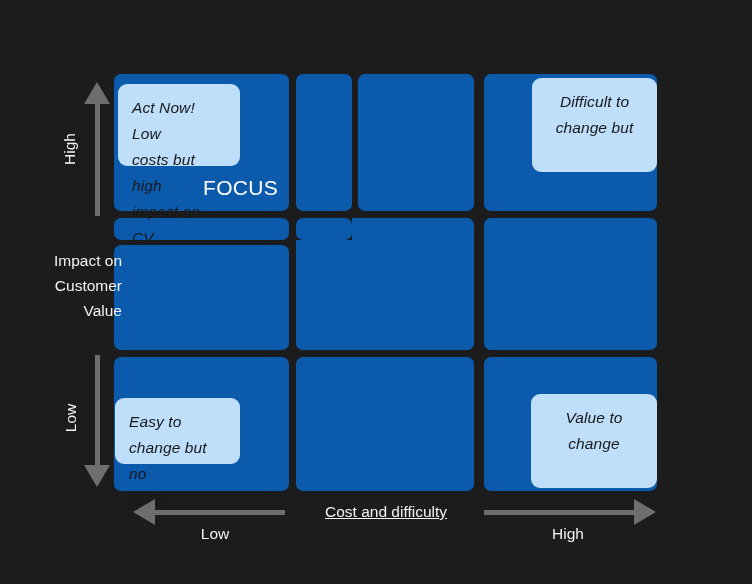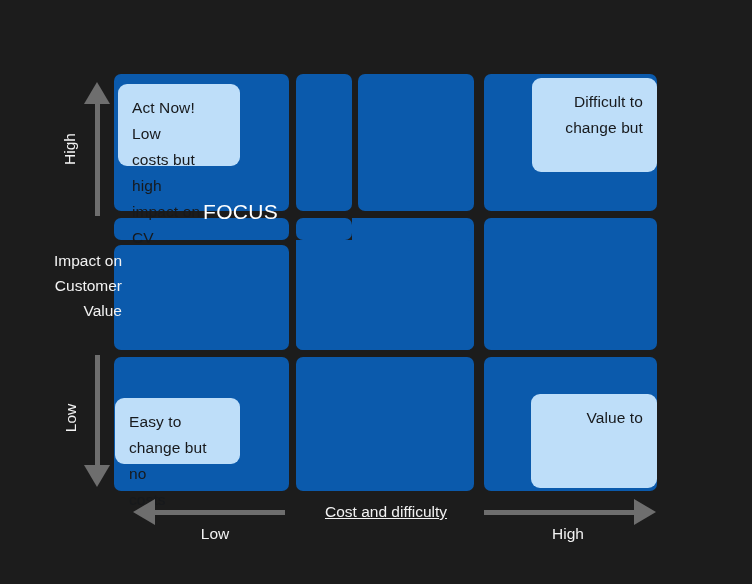--- a/index.html
+++ b/index.html
@@ -31,33 +31,33 @@
   .callout {
     position: absolute;
     background: #bedef9;
     border-radius: 9px;
     color: #17191c;
     font-size: 15.5px;
     line-height: 26px;
     padding: 11px 14px;
     box-sizing: border-box;
     letter-spacing: 0.1px;
+    font-style: italic;
   }
   .callout.right-align {
-    text-align: right;
+    text-align: center;
   }
 
   
   #focus-label {
     position: absolute;
     color: #ffffff;
     font-size: 21px;
     letter-spacing: 0.3px;
     white-space: nowrap;
-    margin-top: 24px;
   }
 
   
   .axis-text {
     position: absolute;
     color: #f2f2f2;
     font-size: 15.5px;
     white-space: nowrap;
   }
   #y-axis-title {
@@ -174,20 +174,21 @@
   </div>
 
   <div class="callout" style="left:115px; top:398px; width:125px; height:66px;">
     <div>Easy to</div>
     <div>change but no</div>
     <div>costs</div>
   </div>
 
   <div class="callout right-align" style="left:531px; top:394px; width:126px; height:94px;">
     <div>Value to</div>
+    <div>change</div>
   </div>
 
   <div class="v-arrow" style="left:84px; top:82px; height:134px;">
     <div class="arrow-head head-up"></div>
     <div class="arrow-shaft-v" style="top:20px; height:114px;"></div>
   </div>
   <div class="rot-label" style="left:50px; top:140px; width:40px; text-align:center;">High</div>
 
   <div id="y-axis-title">
     <div>Impact on</div>

